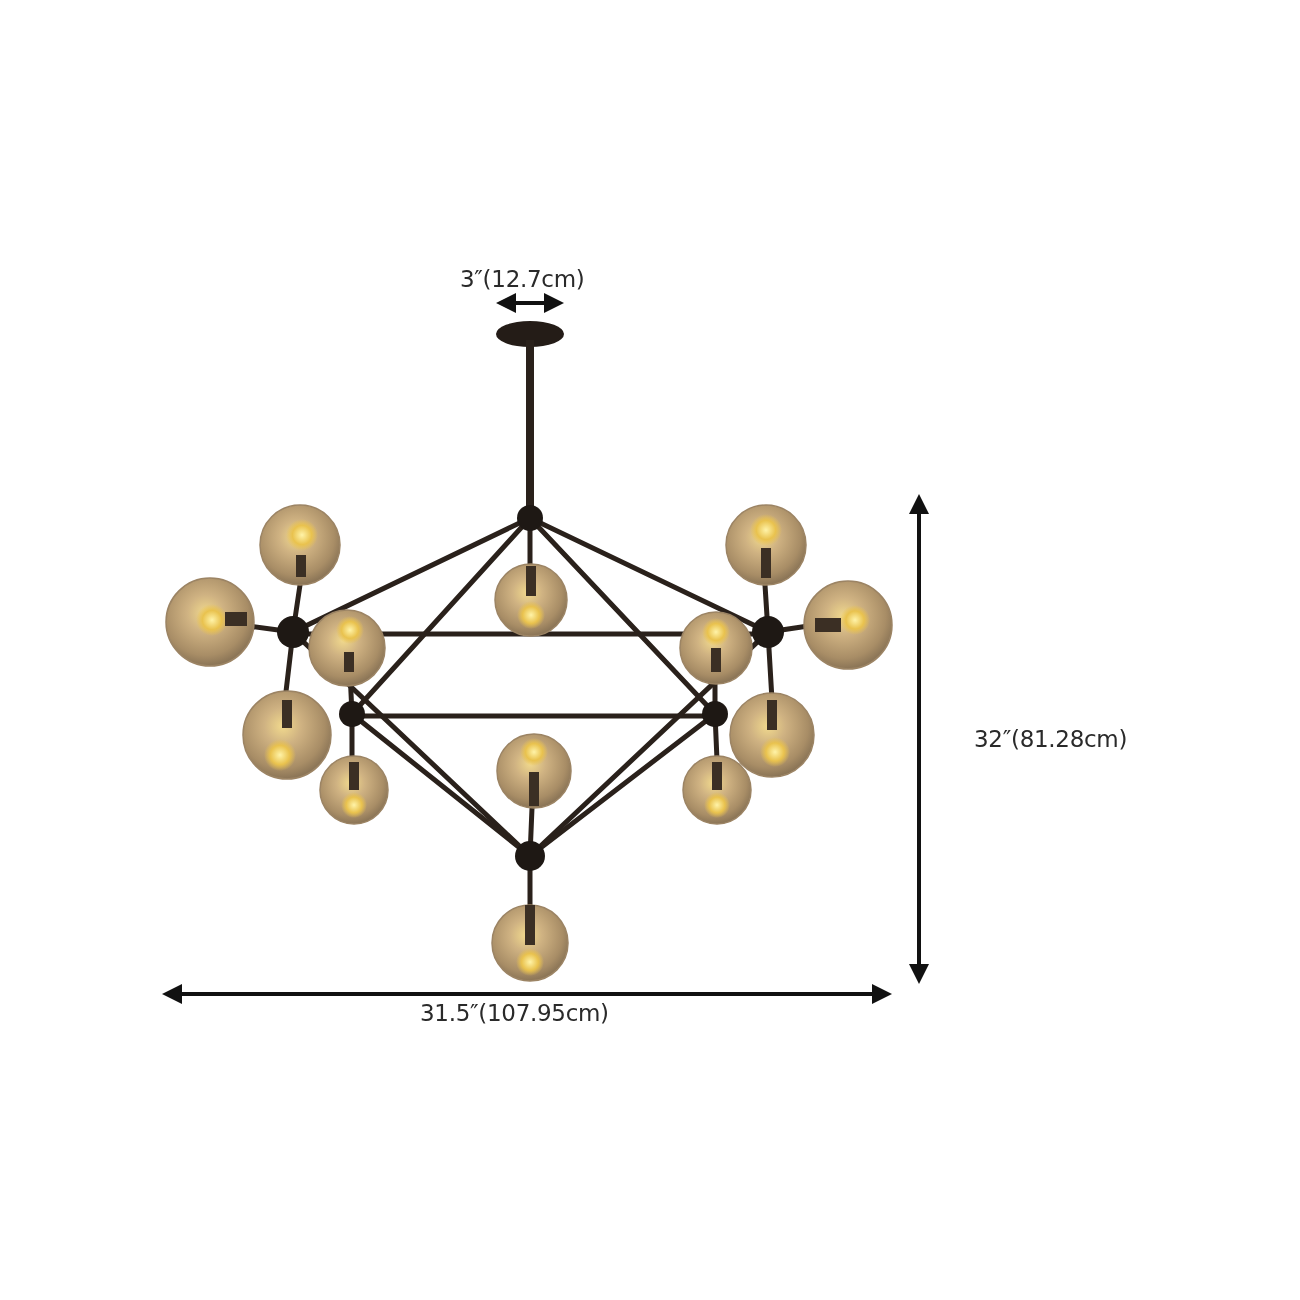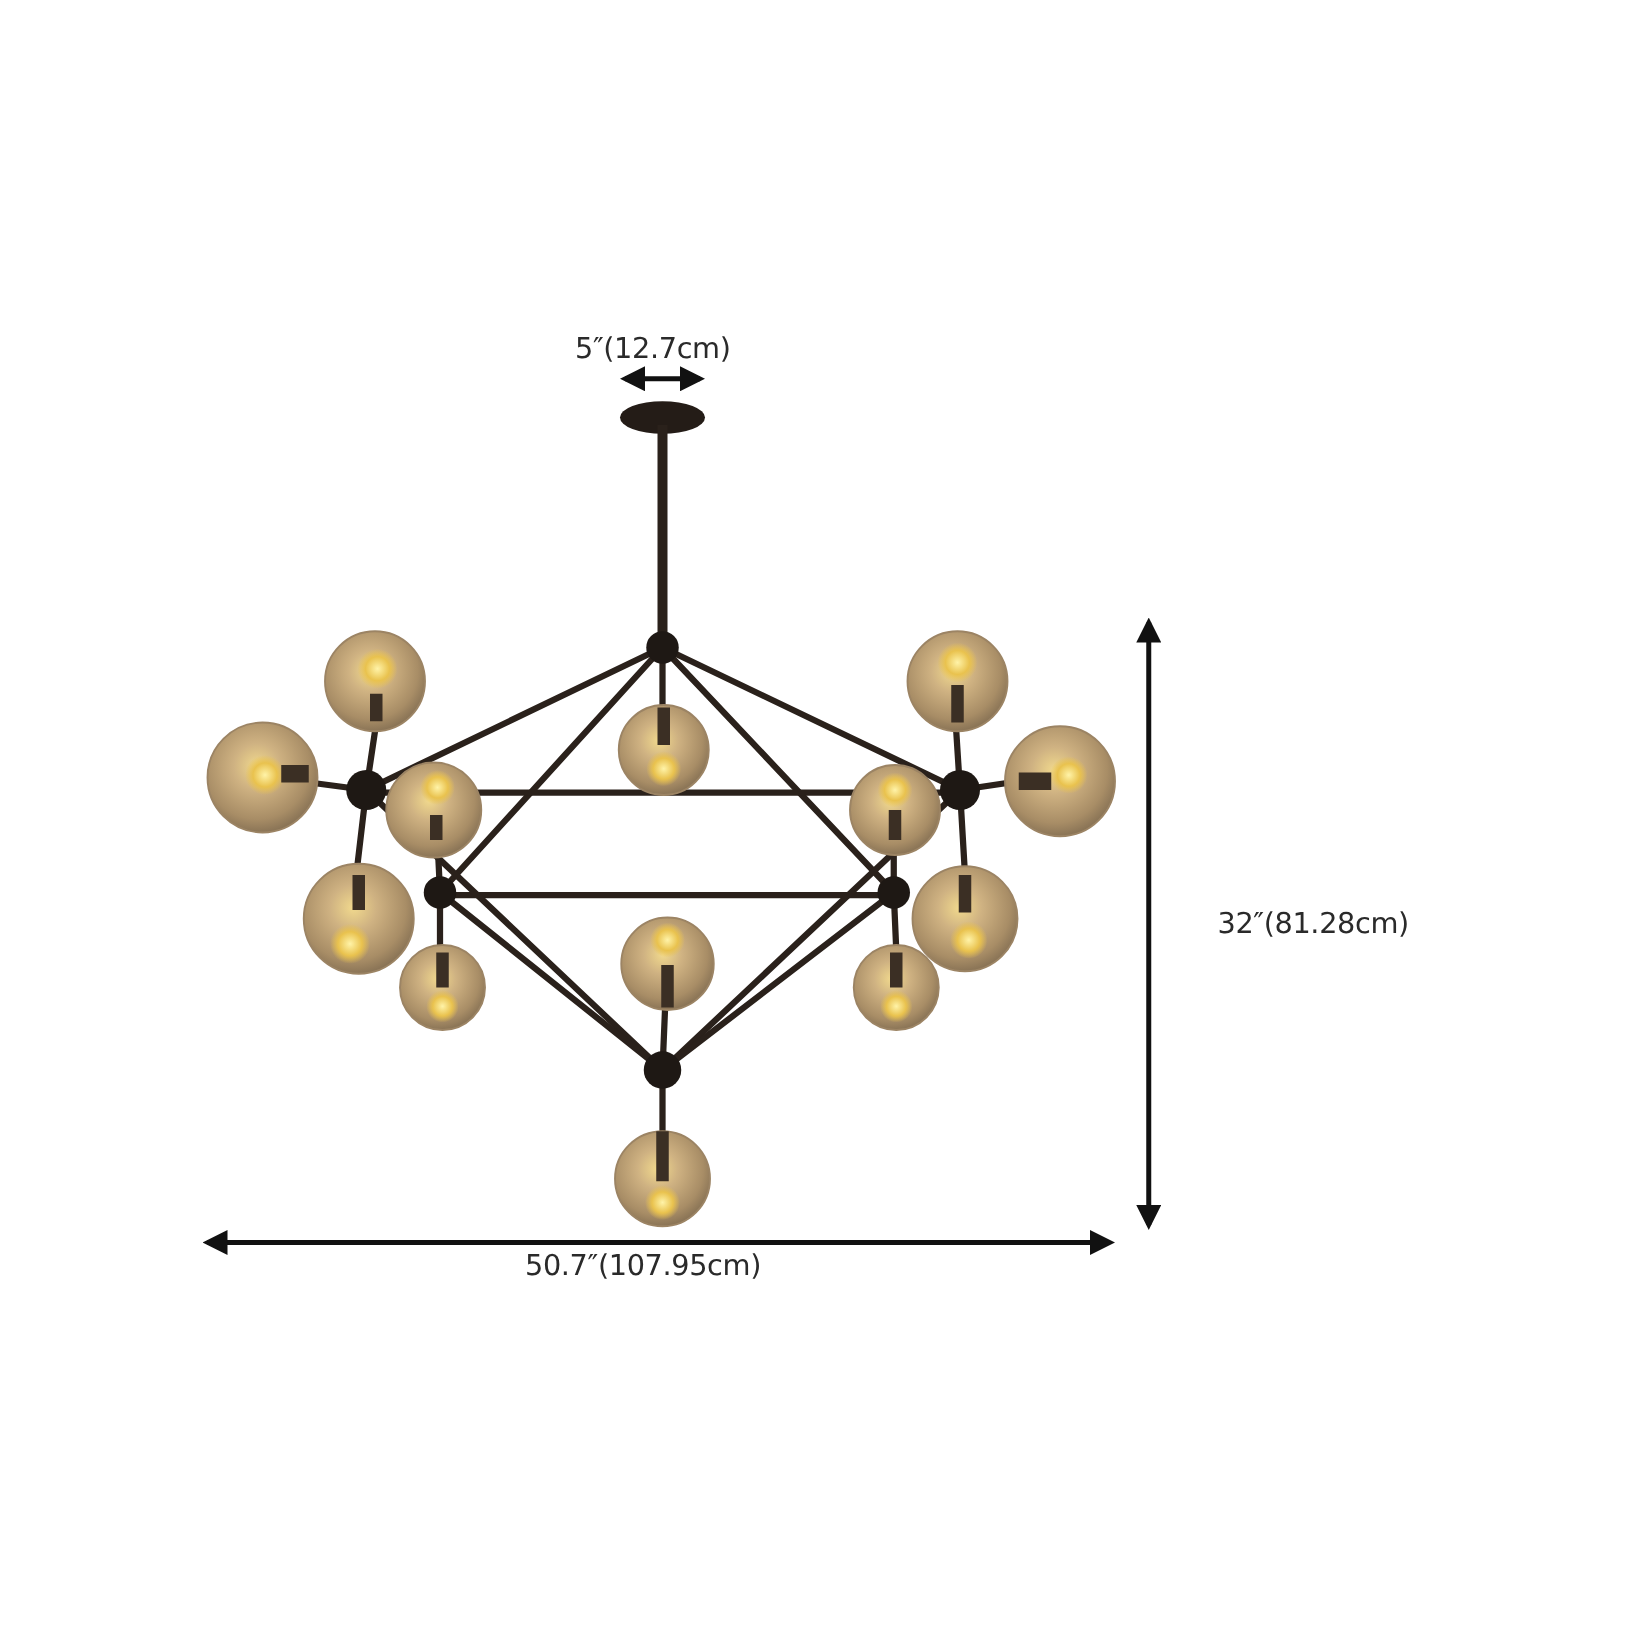--- a/index.html
+++ b/index.html
@@ -161,16 +161,16 @@
           <rect x="767" y="700" width="10" height="30" fill="#3b2f24"></rect>
         </g>
       <g>
           <circle cx="717" cy="790" r="34" fill="url(#globe)" stroke="#9c8464" stroke-width="1.5"></circle>
           <circle cx="717" cy="805" r="13" fill="url(#glow)"></circle>
           <rect x="712" y="762" width="10" height="28" fill="#3b2f24"></rect>
         </g>
     </g>
   </svg>
 
-  <div id="lbl-top" class="dim-label">5″(12.7cm)</div>
+  <div id="lbl-top" class="dim-label">3″(12.7cm)</div>
   <div id="lbl-height" class="dim-label">32″(81.28cm)</div>
-  <div id="lbl-width" class="dim-label">50.7″(107.95cm)</div>
+  <div id="lbl-width" class="dim-label">31.5″(107.95cm)</div>
 </div>
 
 </body></html>

